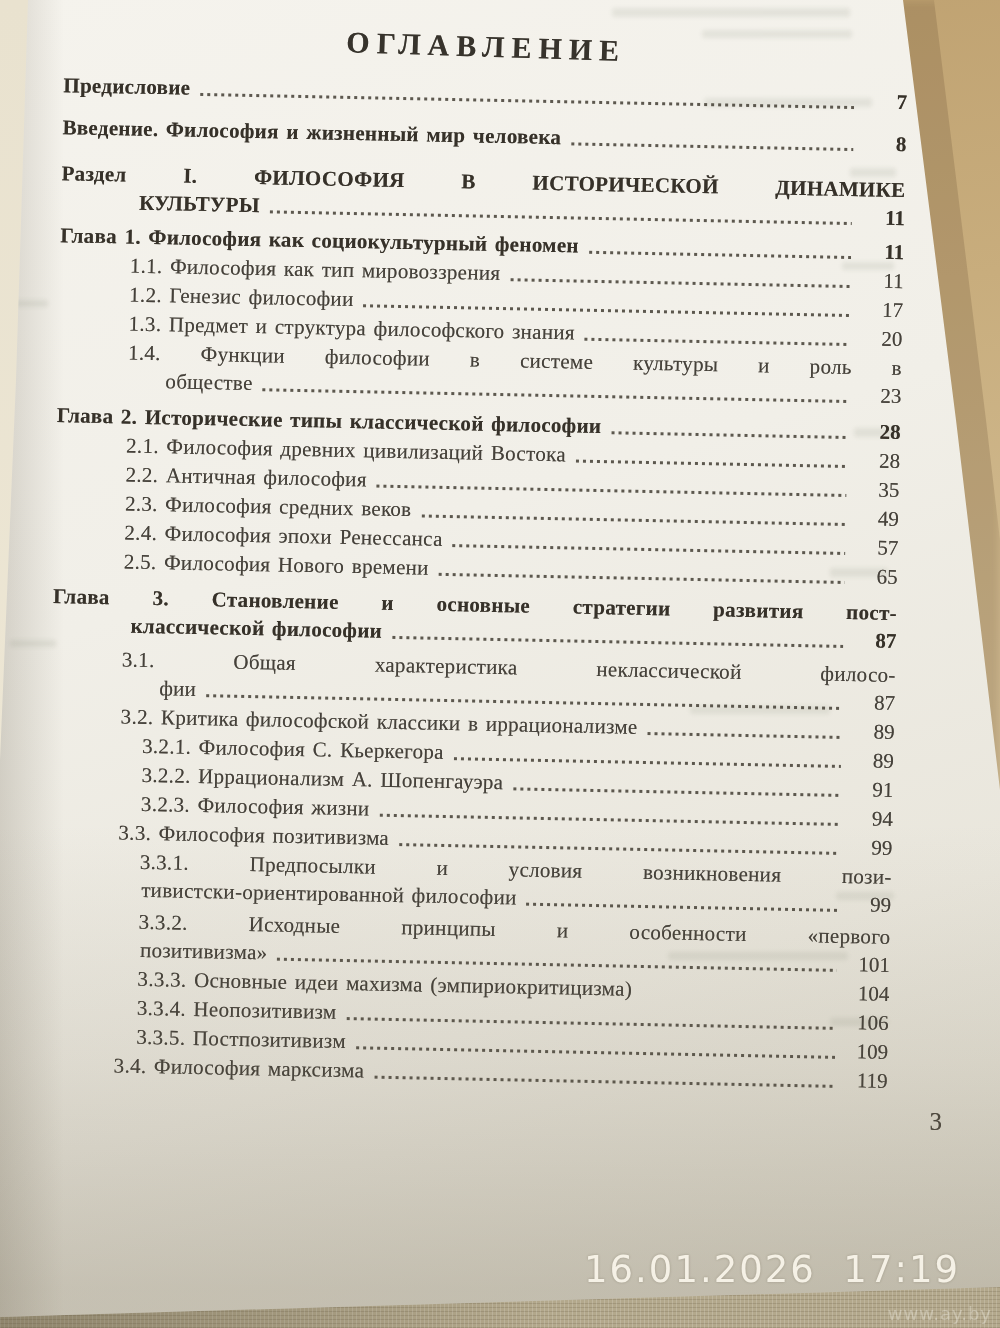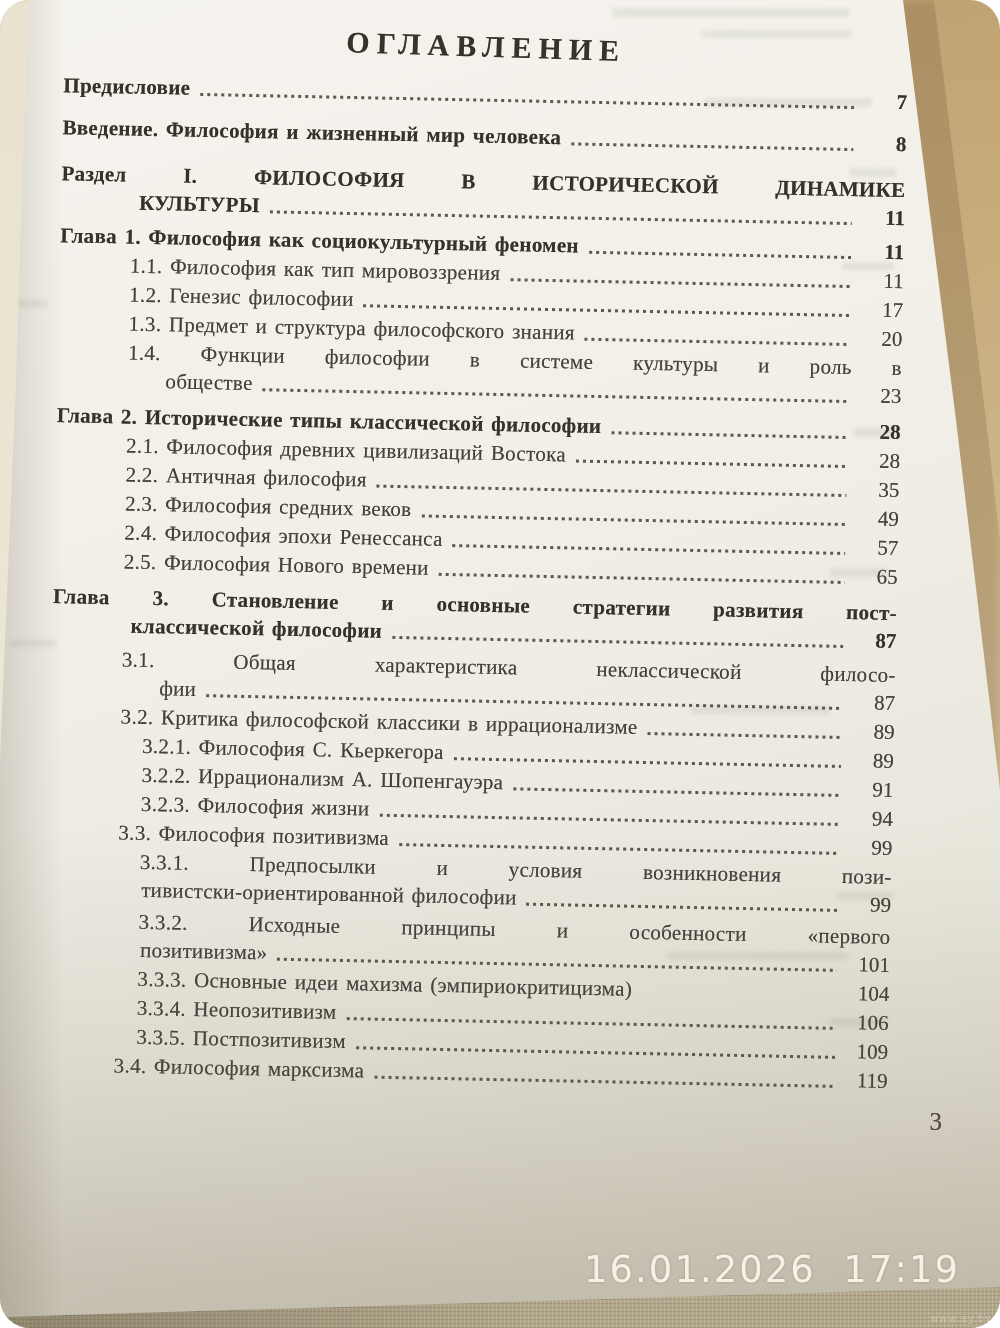--- a/index.html
+++ b/index.html
@@ -1,18 +1,18 @@
 <!DOCTYPE html>
 <html><head>
 <meta charset="utf-8">
 <style>
   html,body{margin:0;padding:0;}
   body{width:1000px;height:1328px;overflow:hidden;background:#cbb astounding;}
   .scene{position:relative;width:1000px;height:1328px;overflow:hidden;
-         font-family:"Liberation Serif","DejaVu Serif",serif;border-radius:30px;}
+         font-family:"Liberation Serif","DejaVu Serif",serif;}
 
   
   .bg-table{position:absolute;inset:0;
     background:linear-gradient(172deg,#bd9f6e 0%,#c8ad7d 28%,#d2bd94 58%,#d9cba8 100%);}
 
   
   .bg-fabric{position:absolute;inset:0;
     clip-path:polygon(0 1316px,1000px 1284px,1000px 1328px,0 1328px);
     background-color:#b3a88c;
     background-image:
@@ -78,21 +78,21 @@
 
   .folio{position:absolute;right:58px;top:1108px;z-index:3;font-size:25px;color:#4a453d;
     text-shadow:0 0 .5px rgba(60,55,45,.55);}
 
   
   .timestamp{position:absolute;right:40px;top:1248px;z-index:8;
     font-family:"DejaVu Sans","Liberation Sans",sans-serif;font-size:37px;
     color:#f8f4e9;letter-spacing:2px;white-space:pre;opacity:.96;
     text-shadow:0 0 3px rgba(90,80,60,.35);}
   .watermark{position:absolute;right:8px;bottom:4px;z-index:8;
-    font-family:"DejaVu Sans","Liberation Sans",sans-serif;font-size:10px;
+    font-family:"DejaVu Sans","Liberation Sans",sans-serif;font-size:18px;
     color:rgba(255,255,250,.30);letter-spacing:1px;}
 </style>
 </head>
 <body>
 
 <div class="scene">
   <div class="bg-table"></div>
   <div class="bg-fabric"></div>
   <div class="bg-fabric-shade"></div>
   <div class="bg-left-strip"></div>

